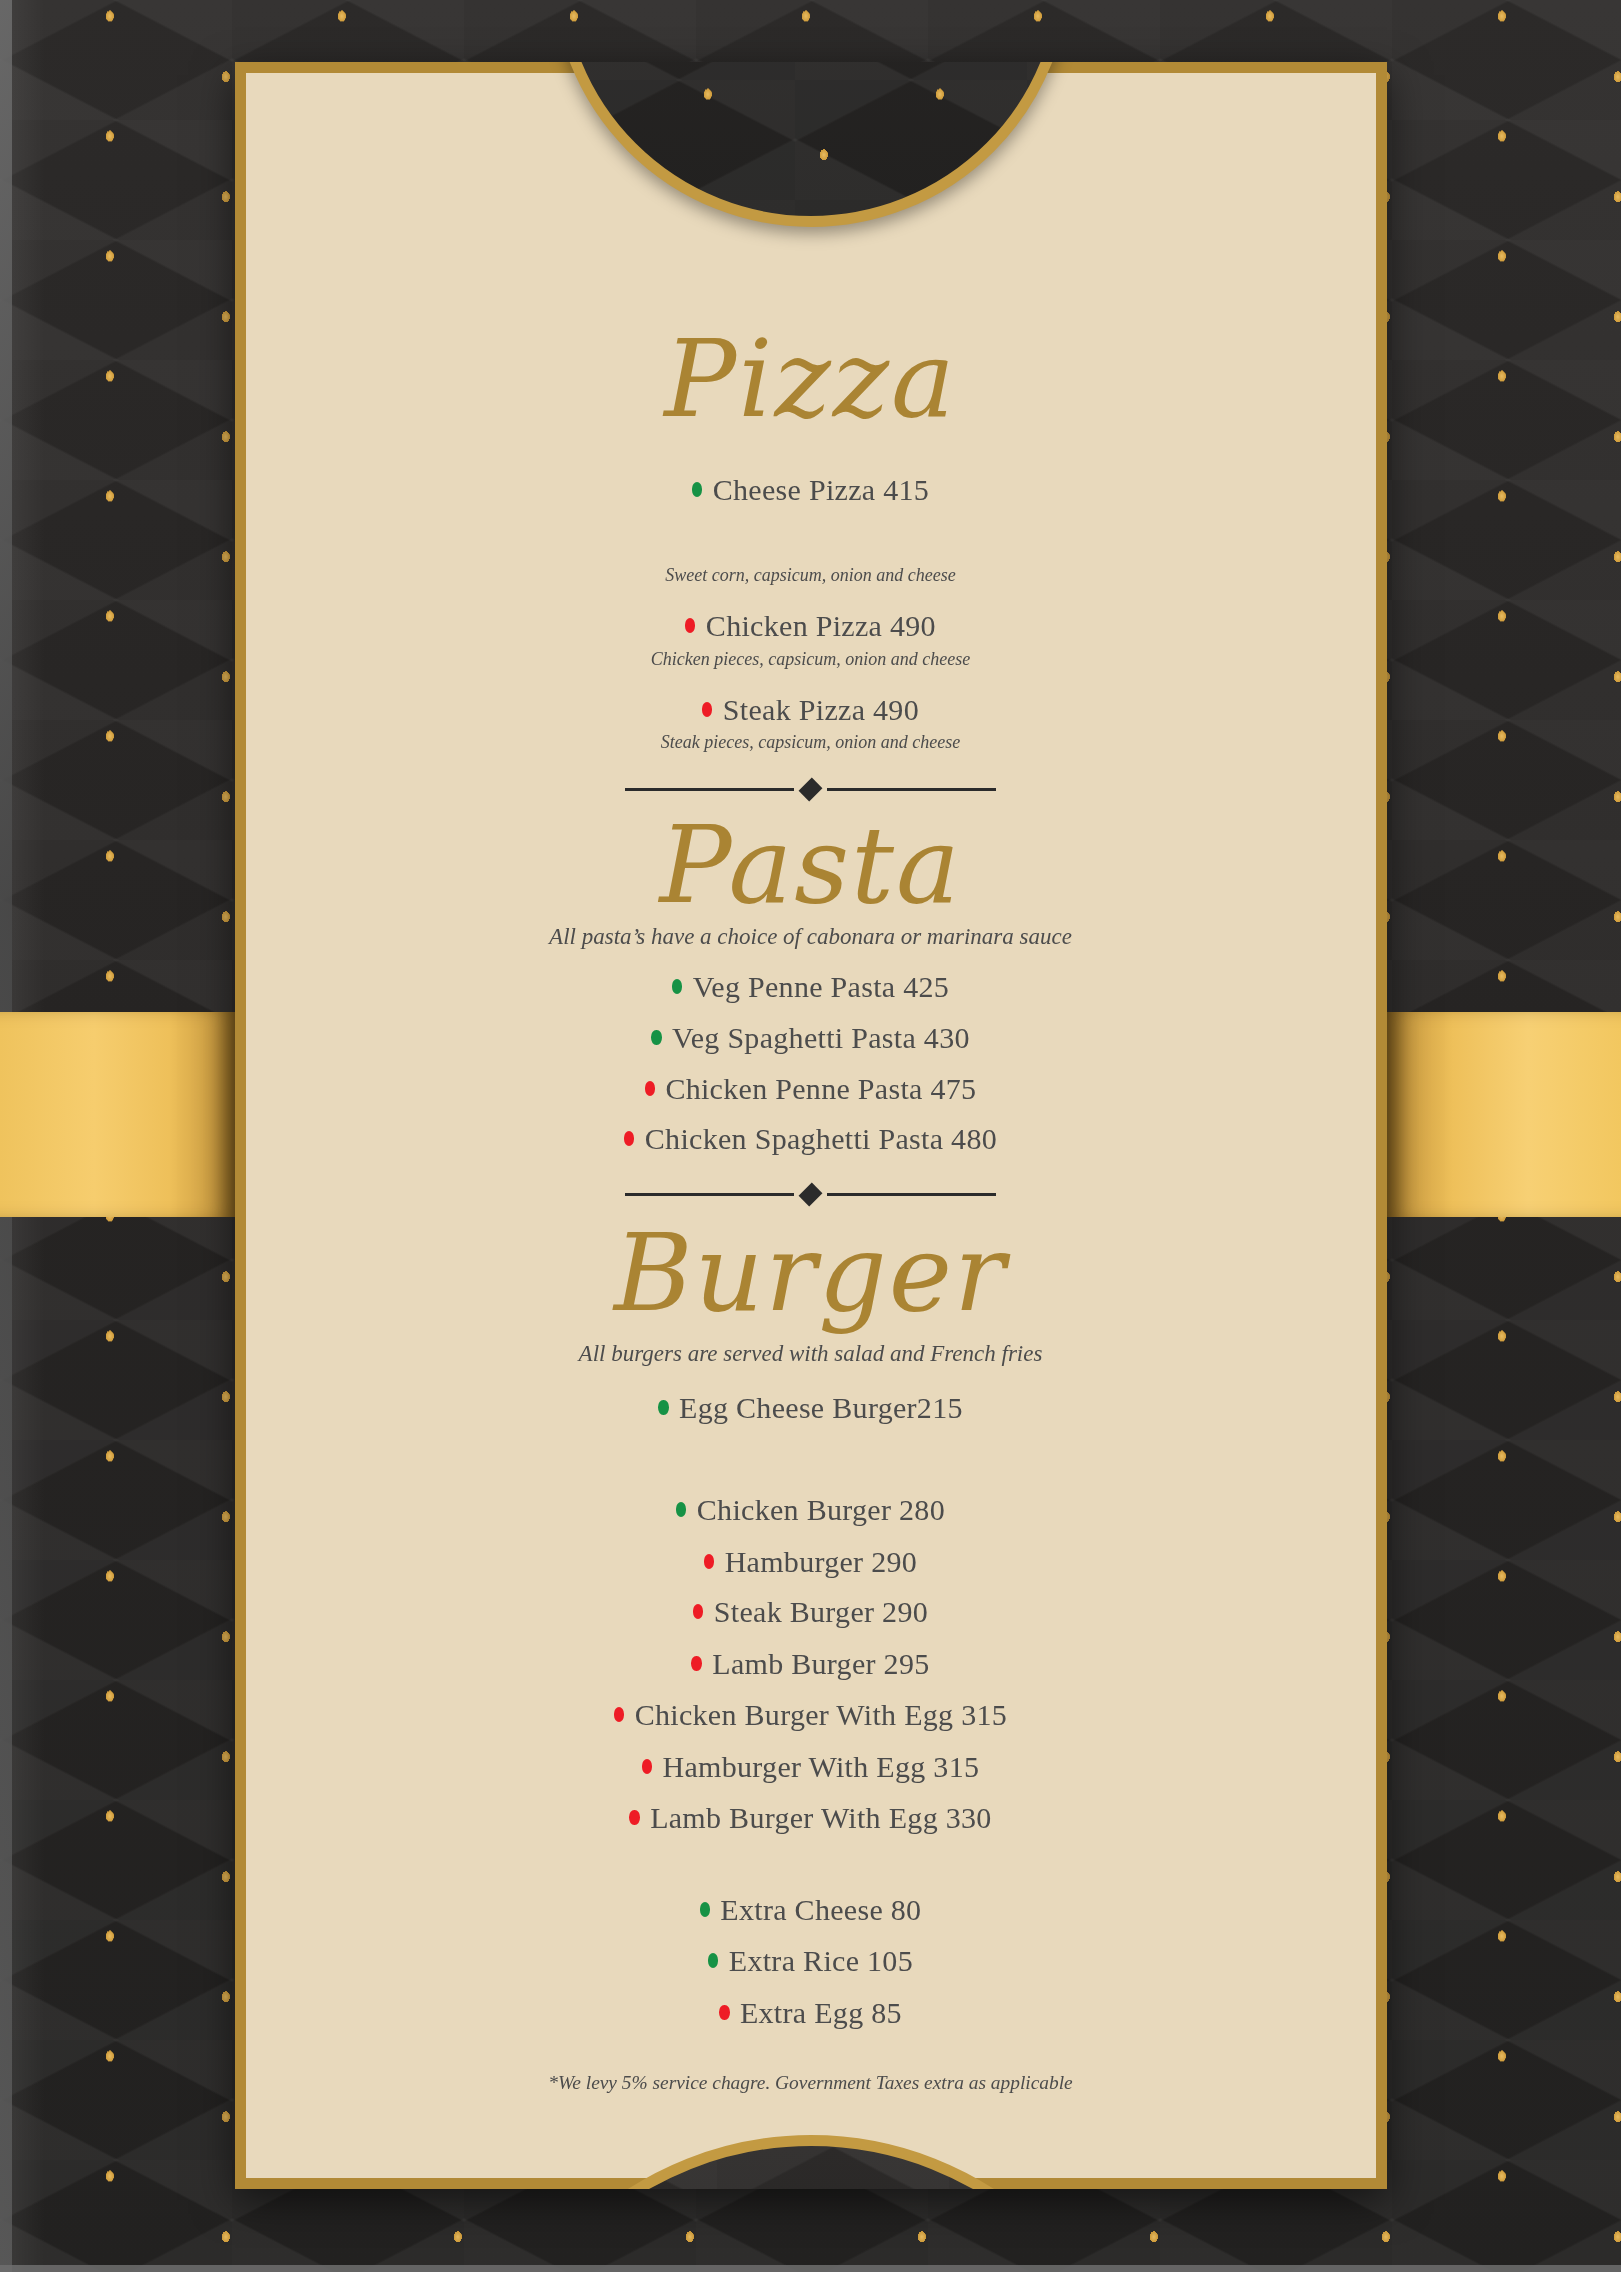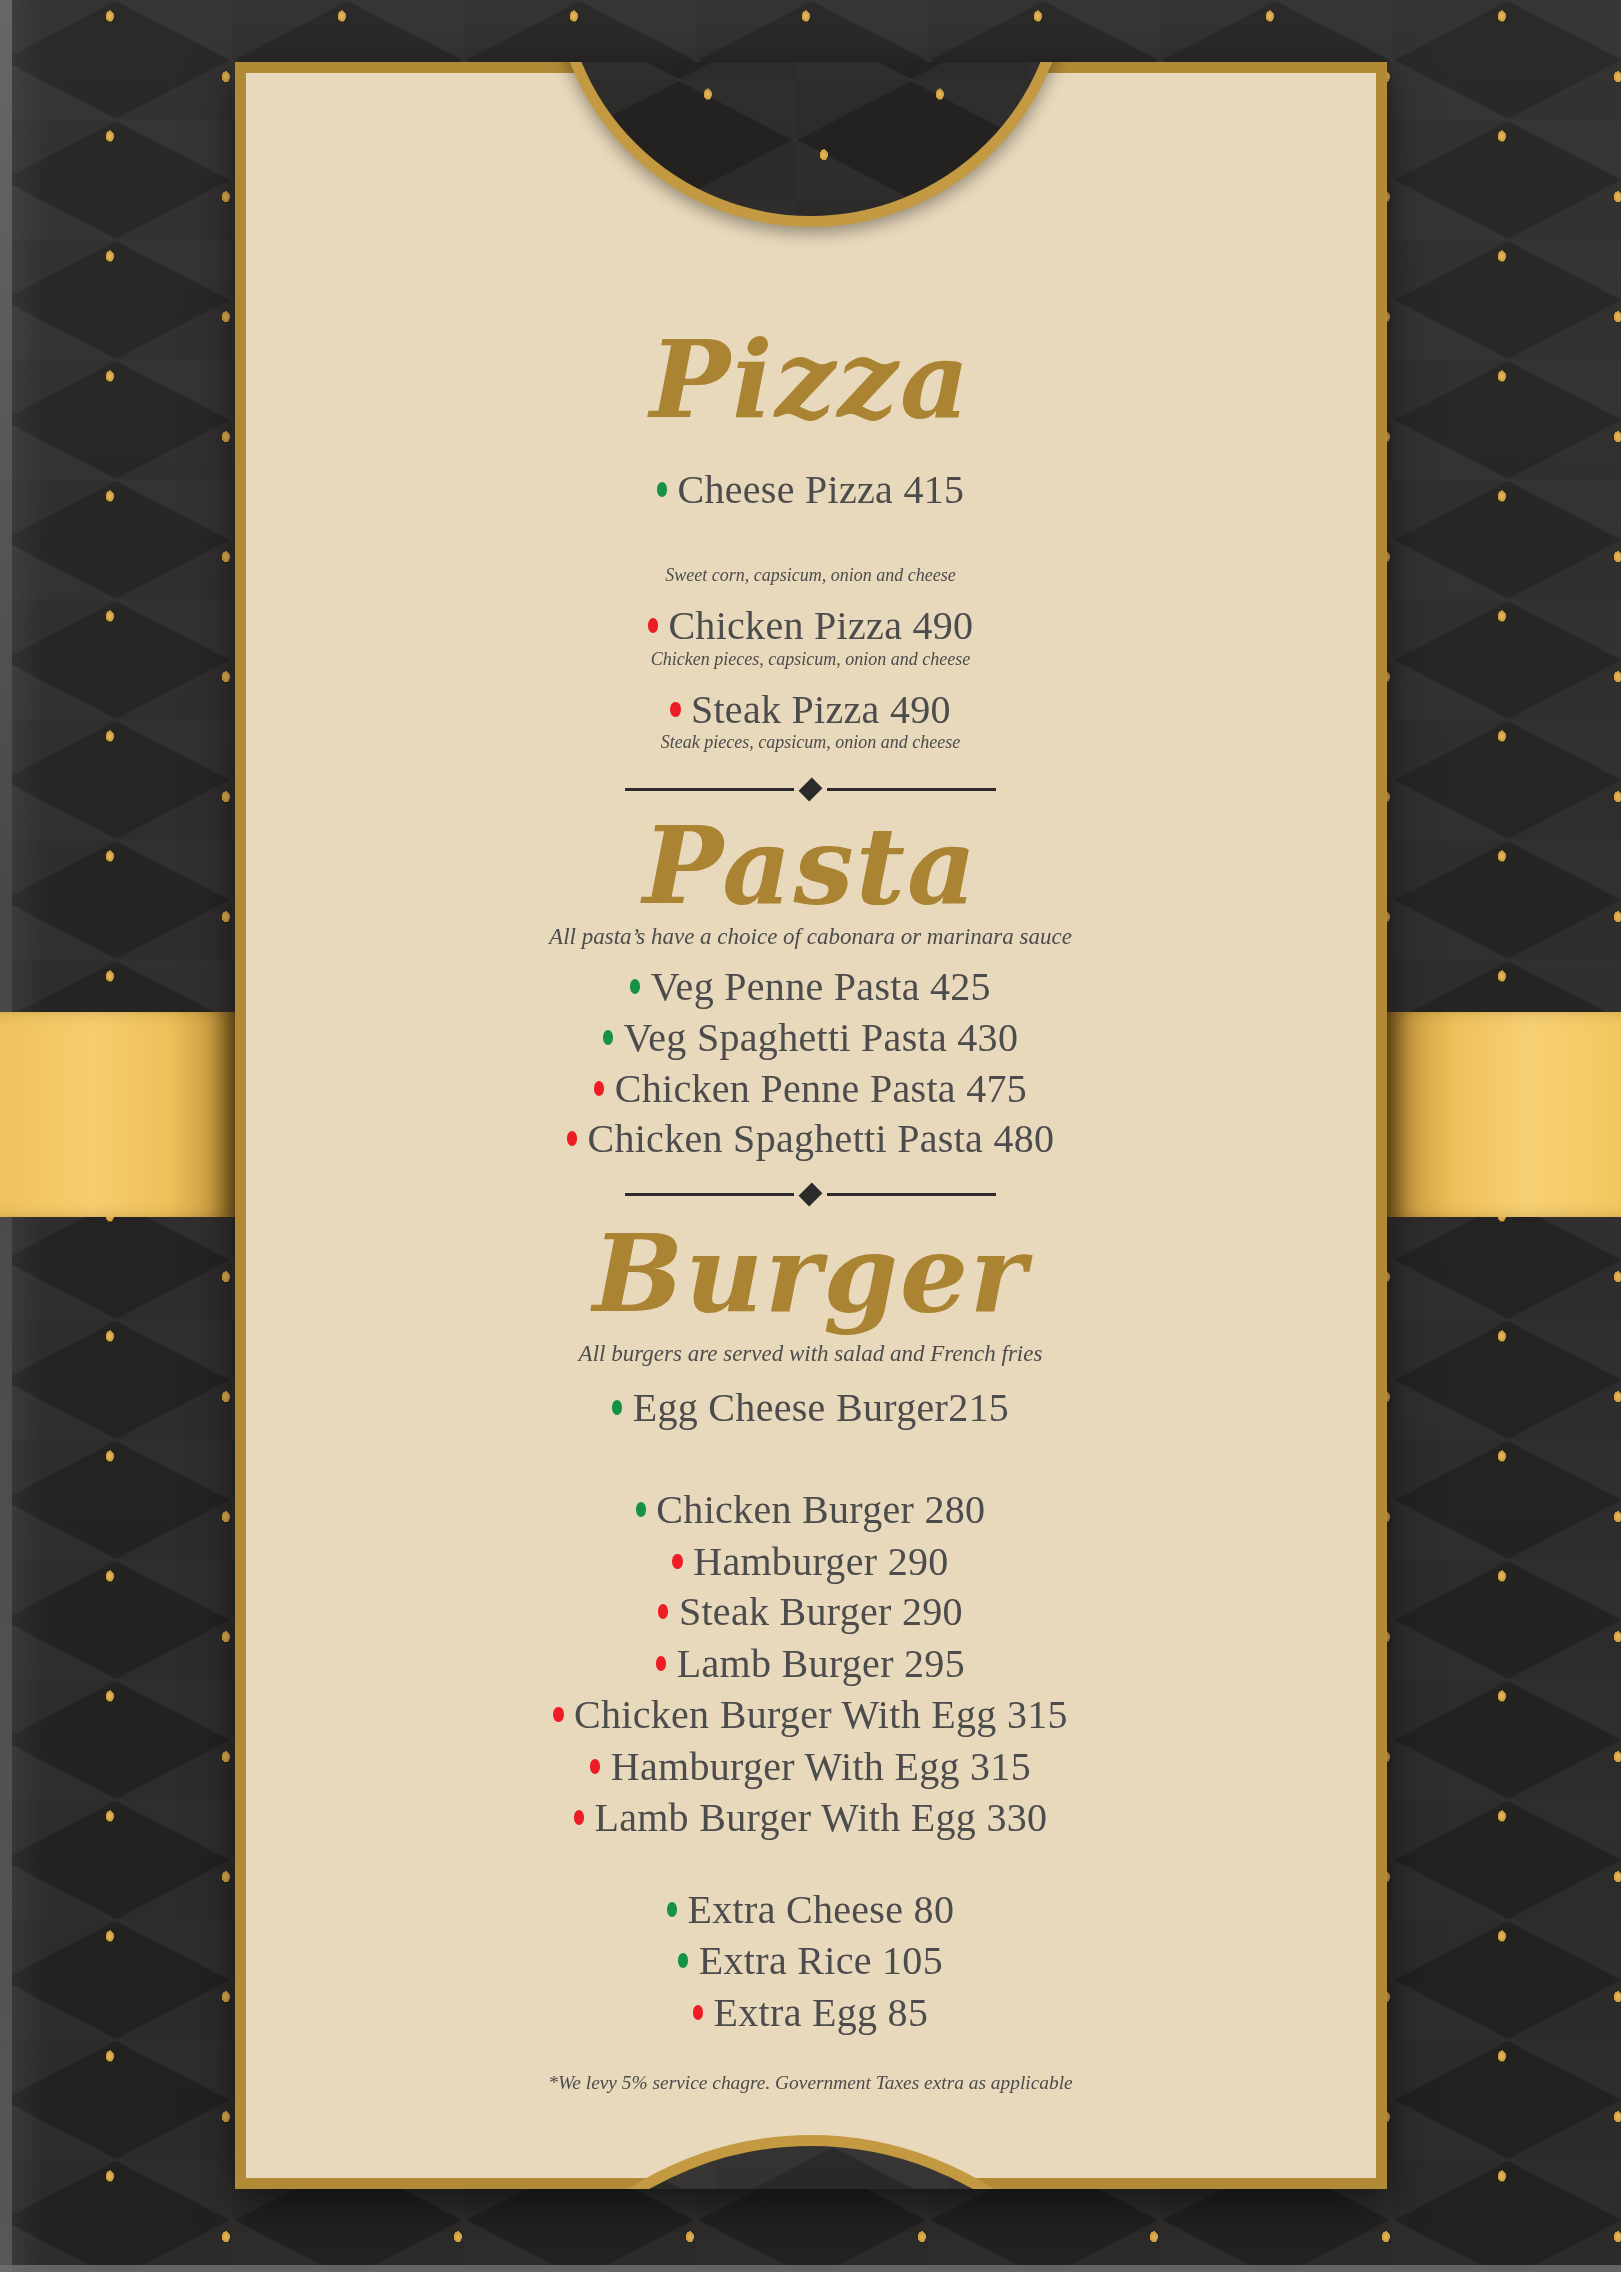--- a/index.html
+++ b/index.html
@@ -48,23 +48,23 @@
   .card-clip{position:absolute;left:235px;top:62px;width:1152px;height:2127px;overflow:hidden;z-index:3;}
   .notch{position:absolute;box-sizing:border-box;border:11.7px solid #c39a42;border-radius:50%;}
   .notch.top{left:317px;top:-353px;width:518px;height:518px;
     background-position:23px 67px, 139px 6.5px, 0 0, 0 0, 0 0;
     box-shadow:0 6.5px 15.5px rgba(0,0,0,0.35);}
   .notch.bottom{left:239px;top:2073px;width:674px;height:674px;
     background-position:100px 51px, 216px 111px, 0 0, 0 0, 0 0;}
 
   
   .line{position:absolute;left:246px;width:1129px;display:flex;justify-content:center;align-items:center;z-index:4;}
-  .title{height:130px;font-style:italic;font-weight:700;font-size:107px;color:#aa8433;
+  .title{height:130px;font-style:italic;font-weight:400;font-size:107px;color:#aa8433;
     font-family:"DejaVu Serif", serif;letter-spacing:1.9px;}
-  .item{height:39px;font-size:40px;color:#4c4c4c;letter-spacing:0.3px;}
+  .item{height:39px;font-size:30px;color:#4c4c4c;letter-spacing:0.3px;}
   .item .txt{white-space:pre;}
   .dot{width:10.4px;height:14.3px;border-radius:50%;margin-right:10.4px;flex:0 0 auto;}
   .dot.veg{background:#169245;}
   .dot.nonveg{background:#ee1c25;}
   .desc{height:28.5px;font-size:18px;font-style:italic;color:#4c4c4c;}
   .note{height:28.5px;font-size:23px;font-style:italic;color:#4c4c4c;}
   .footnote{height:26px;font-size:19.4px;font-style:italic;color:#4c4c4c;}
 
   .divider{position:absolute;left:625px;width:371px;height:17px;display:flex;align-items:center;z-index:4;}
   .divider .bar{flex:1;height:3.9px;background:#2b2b2b;}

